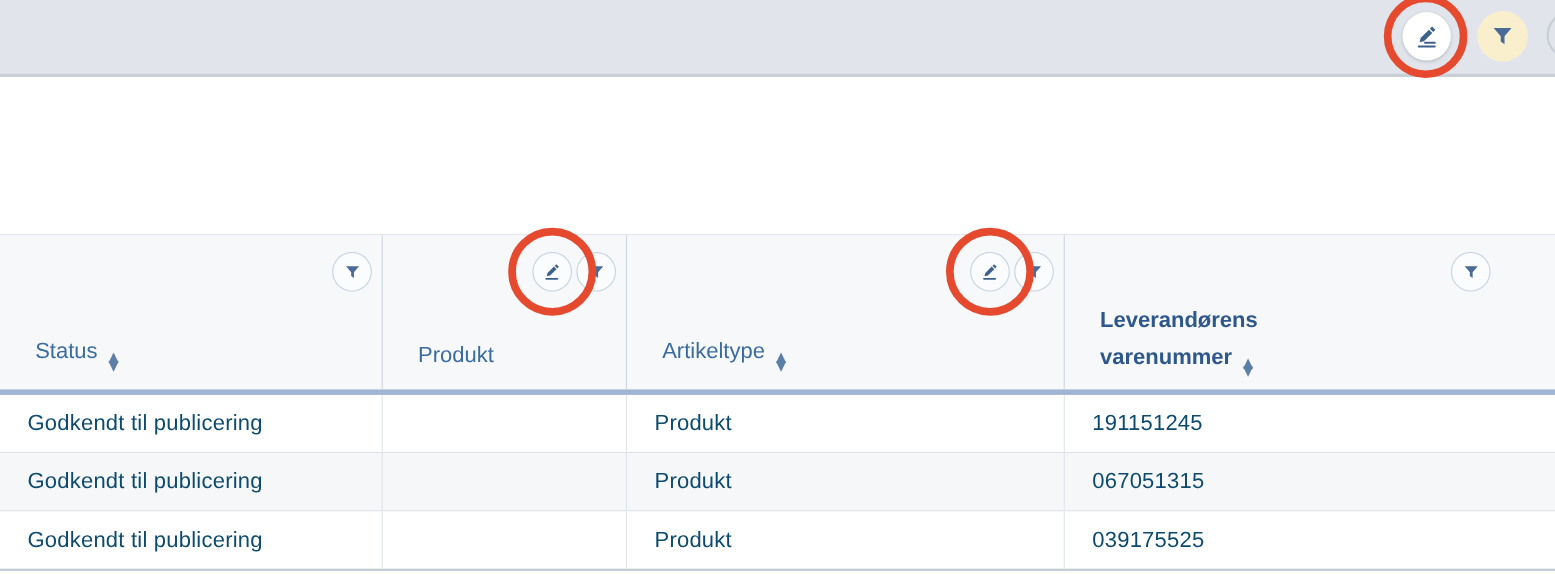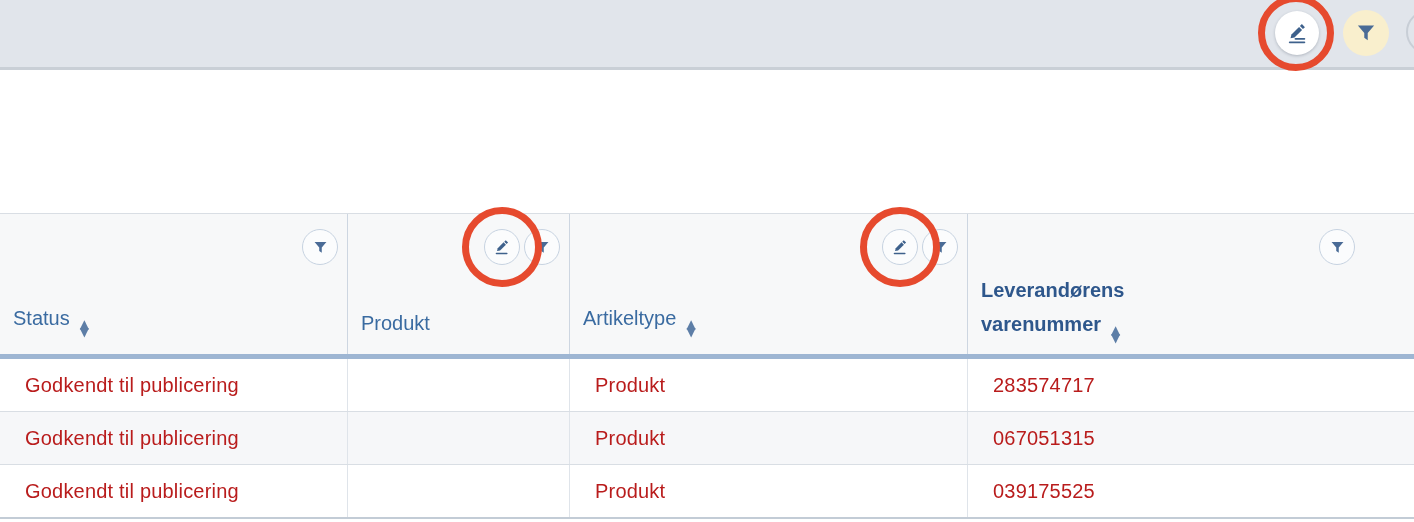--- a/index.html
+++ b/index.html
@@ -55,39 +55,39 @@
   .icon-circle{
     width:36px;height:36px;border-radius:50%;
     border:1.5px solid #c7d3e1;background:#fbfcfd;
     display:flex;align-items:center;justify-content:center;
     cursor:pointer;padding:0;position:relative;
   }
   .anno-wrap{position:relative;display:inline-block;}
   .anno-ring{left:-22px;top:-22px;width:66px;height:66px;}
 
   .hdr-label-row{
-    position:absolute;left:13px;right:10px;bottom:18px;
+    position:absolute;left:32px;right:10px;bottom:18px;
     font-size:20px;color:#3a6ba1;line-height:1.3;
   }
   .w-varenummer .hdr-label-row{
     bottom:12px;font-weight:bold;color:#2e578c;max-width:235px;line-height:1.7;
   }
   .sort{
     display:inline-flex;flex-direction:column;align-items:center;
     line-height:.62;font-size:12px;color:#5d7ea7;margin-left:10px;
     vertical-align:-3px;cursor:pointer;
     font-family:"DejaVu Sans",sans-serif;
   }
 
   .row{display:flex;height:52px;background:#ffffff;border-bottom:1px solid #d9dee4;}
   .row:nth-child(even){background:#f6f7f9;}
   .row:last-child{border-bottom:2px solid #c3ccd6;}
   .cell{
     box-sizing:border-box;padding-left:25px;display:flex;align-items:center;
-    font-size:20px;color:#b91c1c;letter-spacing:.2px;
+    font-size:20px;color:#0c4a6e;letter-spacing:.2px;
     border-right:1px solid #dfe4ea;overflow:hidden;white-space:nowrap;
   }
   .cell:last-child{border-right:none;}
 
   .pencil-svg,.funnel-svg{display:block;}
 </style>
 </head>
 <body>
 
 <div class="screen">
@@ -226,21 +226,21 @@
       </div>
 
     </div>
 
     <div class="tbody">
 
       <div class="row">
         <div class="cell w-status">Godkendt til publicering</div>
         <div class="cell w-labels"></div>
         <div class="cell w-artikeltype">Produkt</div>
-        <div class="cell w-varenummer">283574717</div>
+        <div class="cell w-varenummer">191151245</div>
       </div>
 
       <div class="row">
         <div class="cell w-status">Godkendt til publicering</div>
         <div class="cell w-labels"></div>
         <div class="cell w-artikeltype">Produkt</div>
         <div class="cell w-varenummer">067051315</div>
       </div>
 
       <div class="row">

